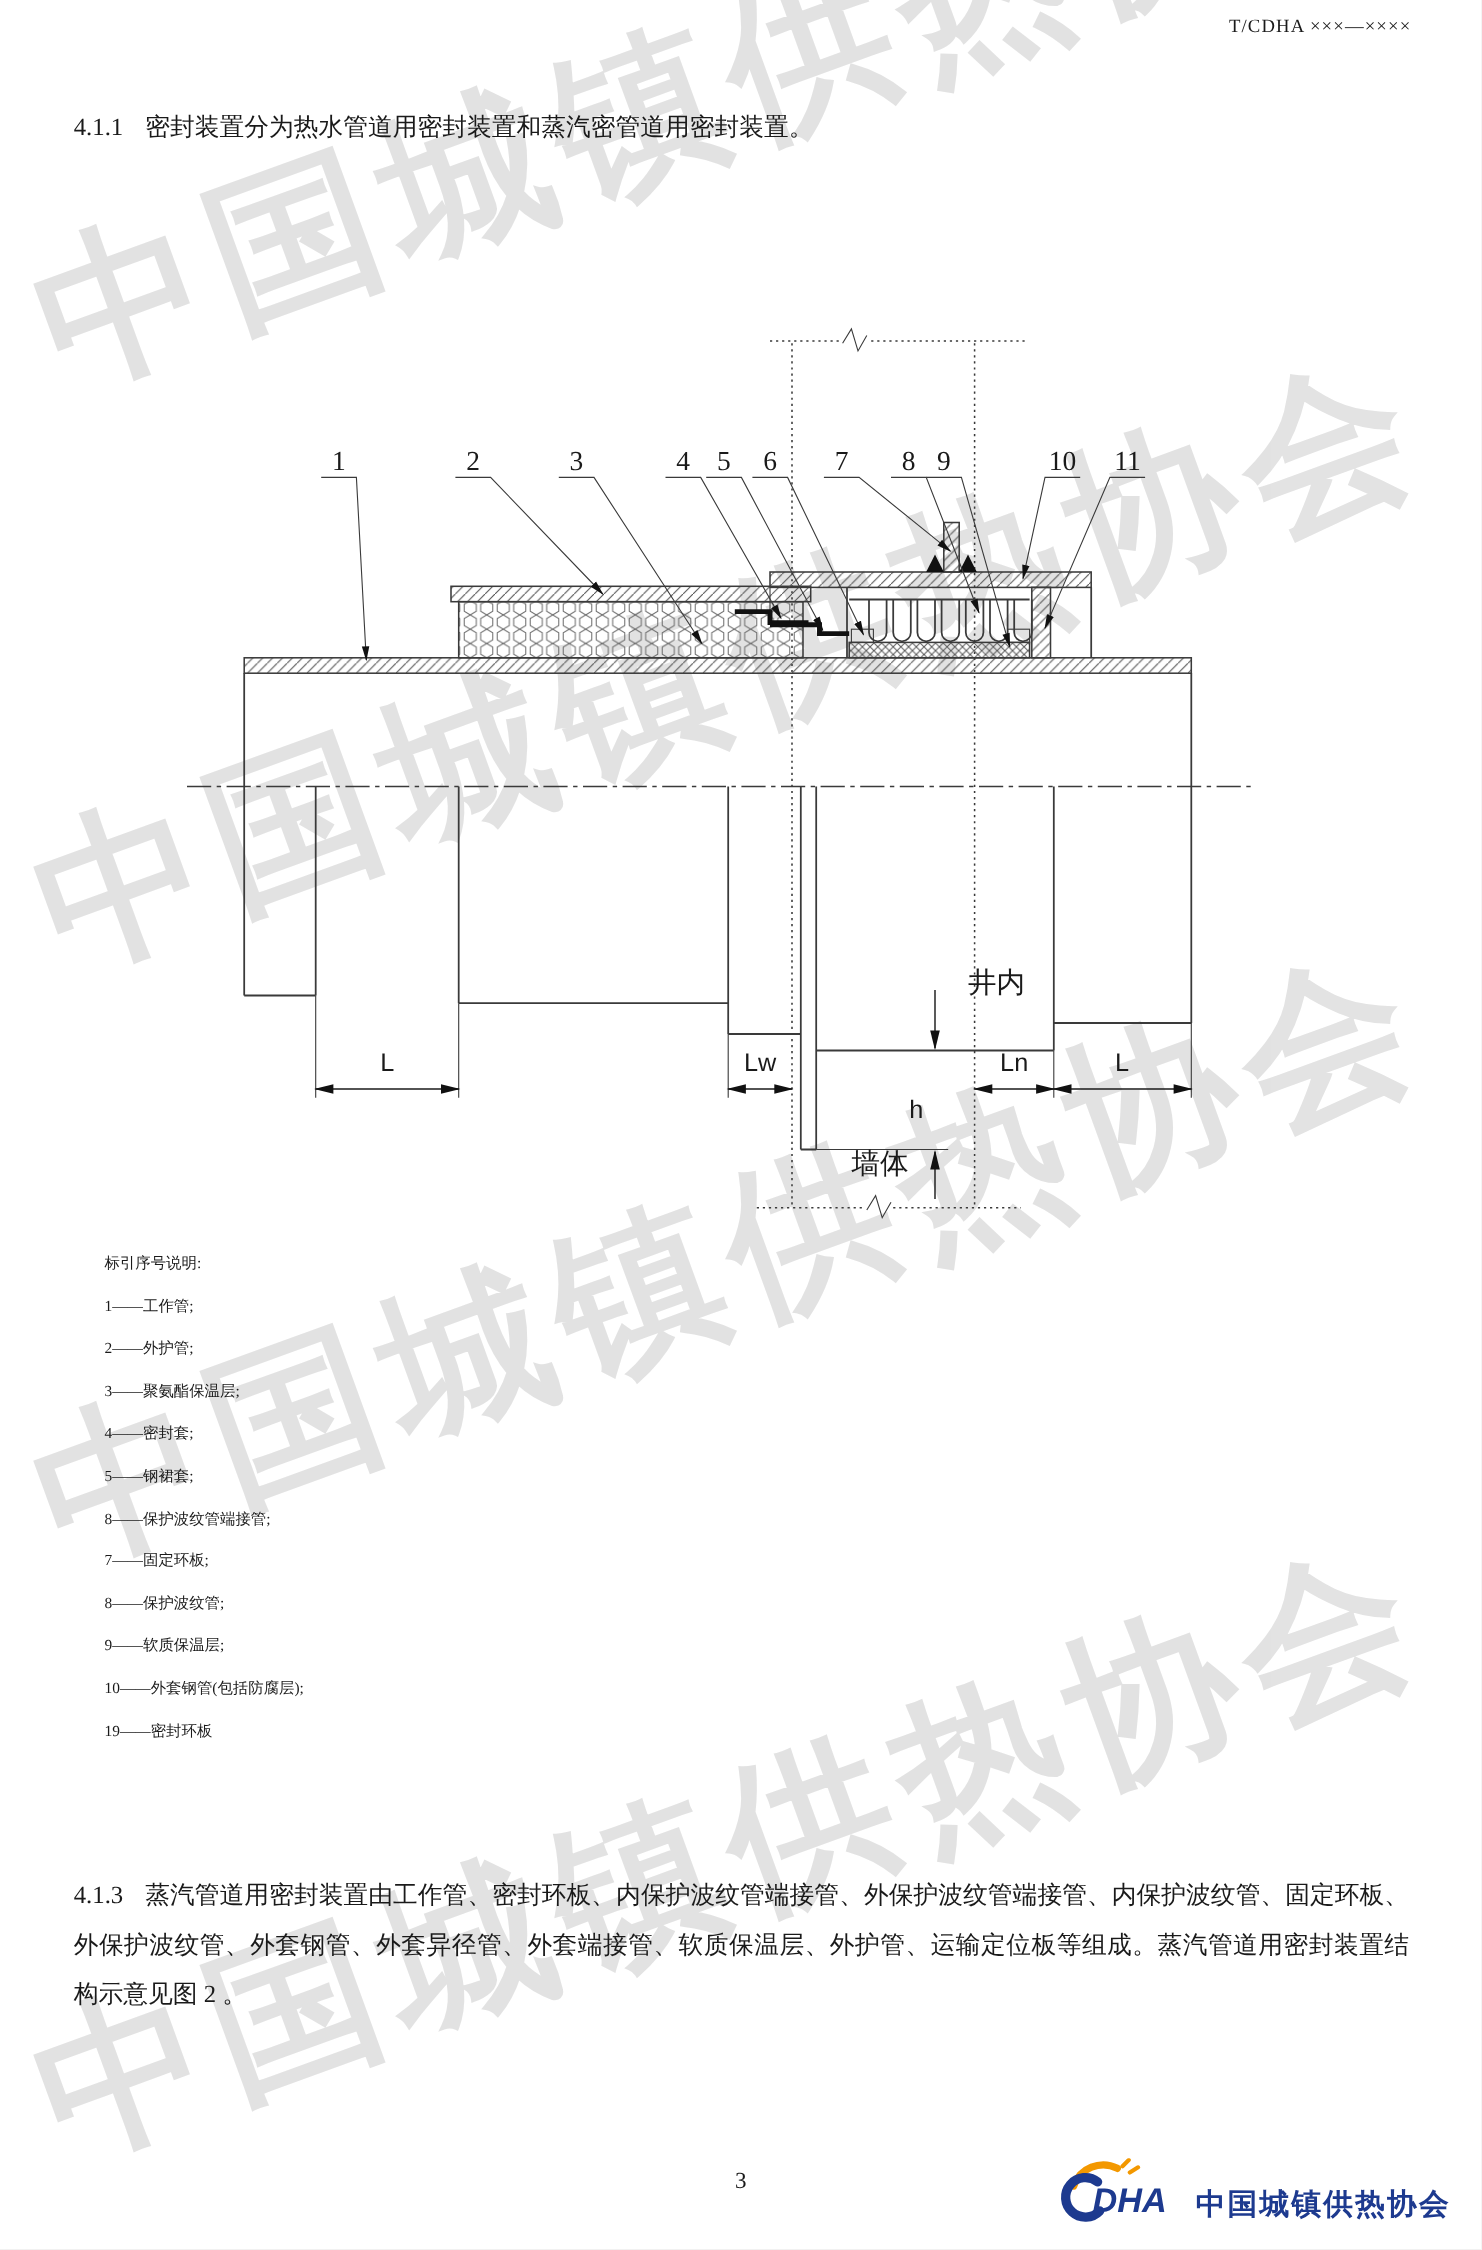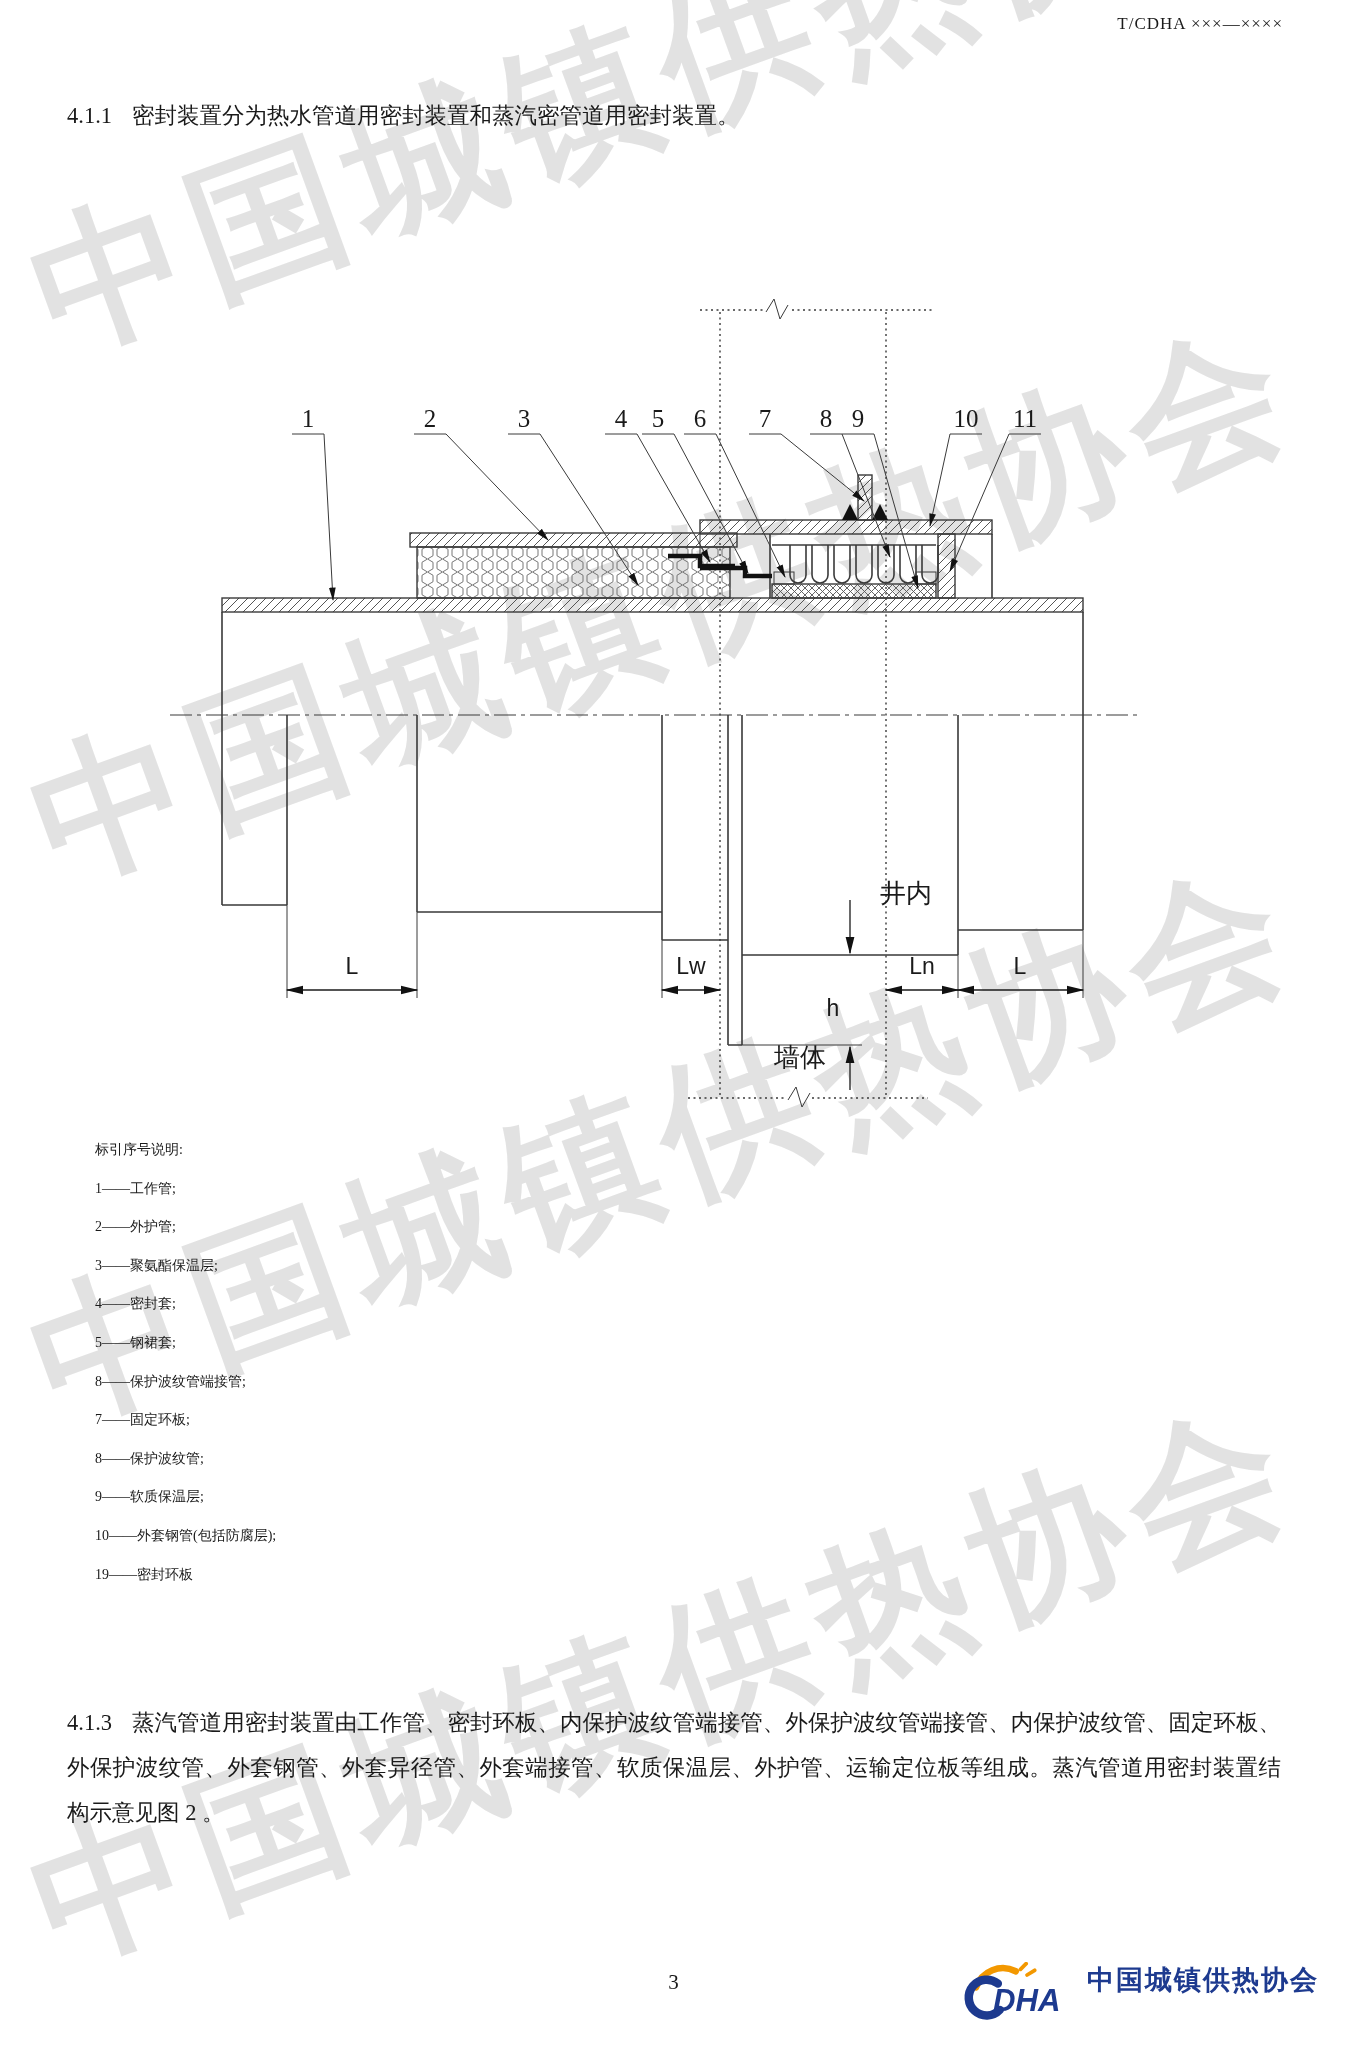--- a/index.html
+++ b/index.html
@@ -36,21 +36,21 @@
   .zone{font:26px "Liberation Serif",serif;fill:#1a1a1a;text-anchor:middle;}
   .feet{fill:#111;}
   
   .legend{position:absolute;left:95px;top:1131px;font-size:14px;line-height:38.6px;}
   
   .caption{position:absolute;left:0;top:1634px;width:100%;text-align:center;
            font-family:"Liberation Sans",sans-serif;font-weight:bold;font-size:22px;}
   .caption .cap-label{margin-right:14px;}
   
   .pageno{position:absolute;top:1970px;left:0;width:100%;text-align:center;font-size:21px;}
-  .logo{position:absolute;right:28px;top:1962px;display:flex;align-items:flex-start;gap:8px;}
+  .logo{position:absolute;right:28px;top:1962px;display:flex;align-items:flex-end;gap:8px;}
   .logo-name{font-family:"Liberation Sans",sans-serif;font-weight:bold;font-size:27px;
              color:#1d3a8f;letter-spacing:2px;}
 </style>
 </head>
 <body>
 
 <div class="page">
 
   <div class="wm wm1">中国城镇供热协会</div>
   <div class="wm wm2">中国城镇供热协会</div>

